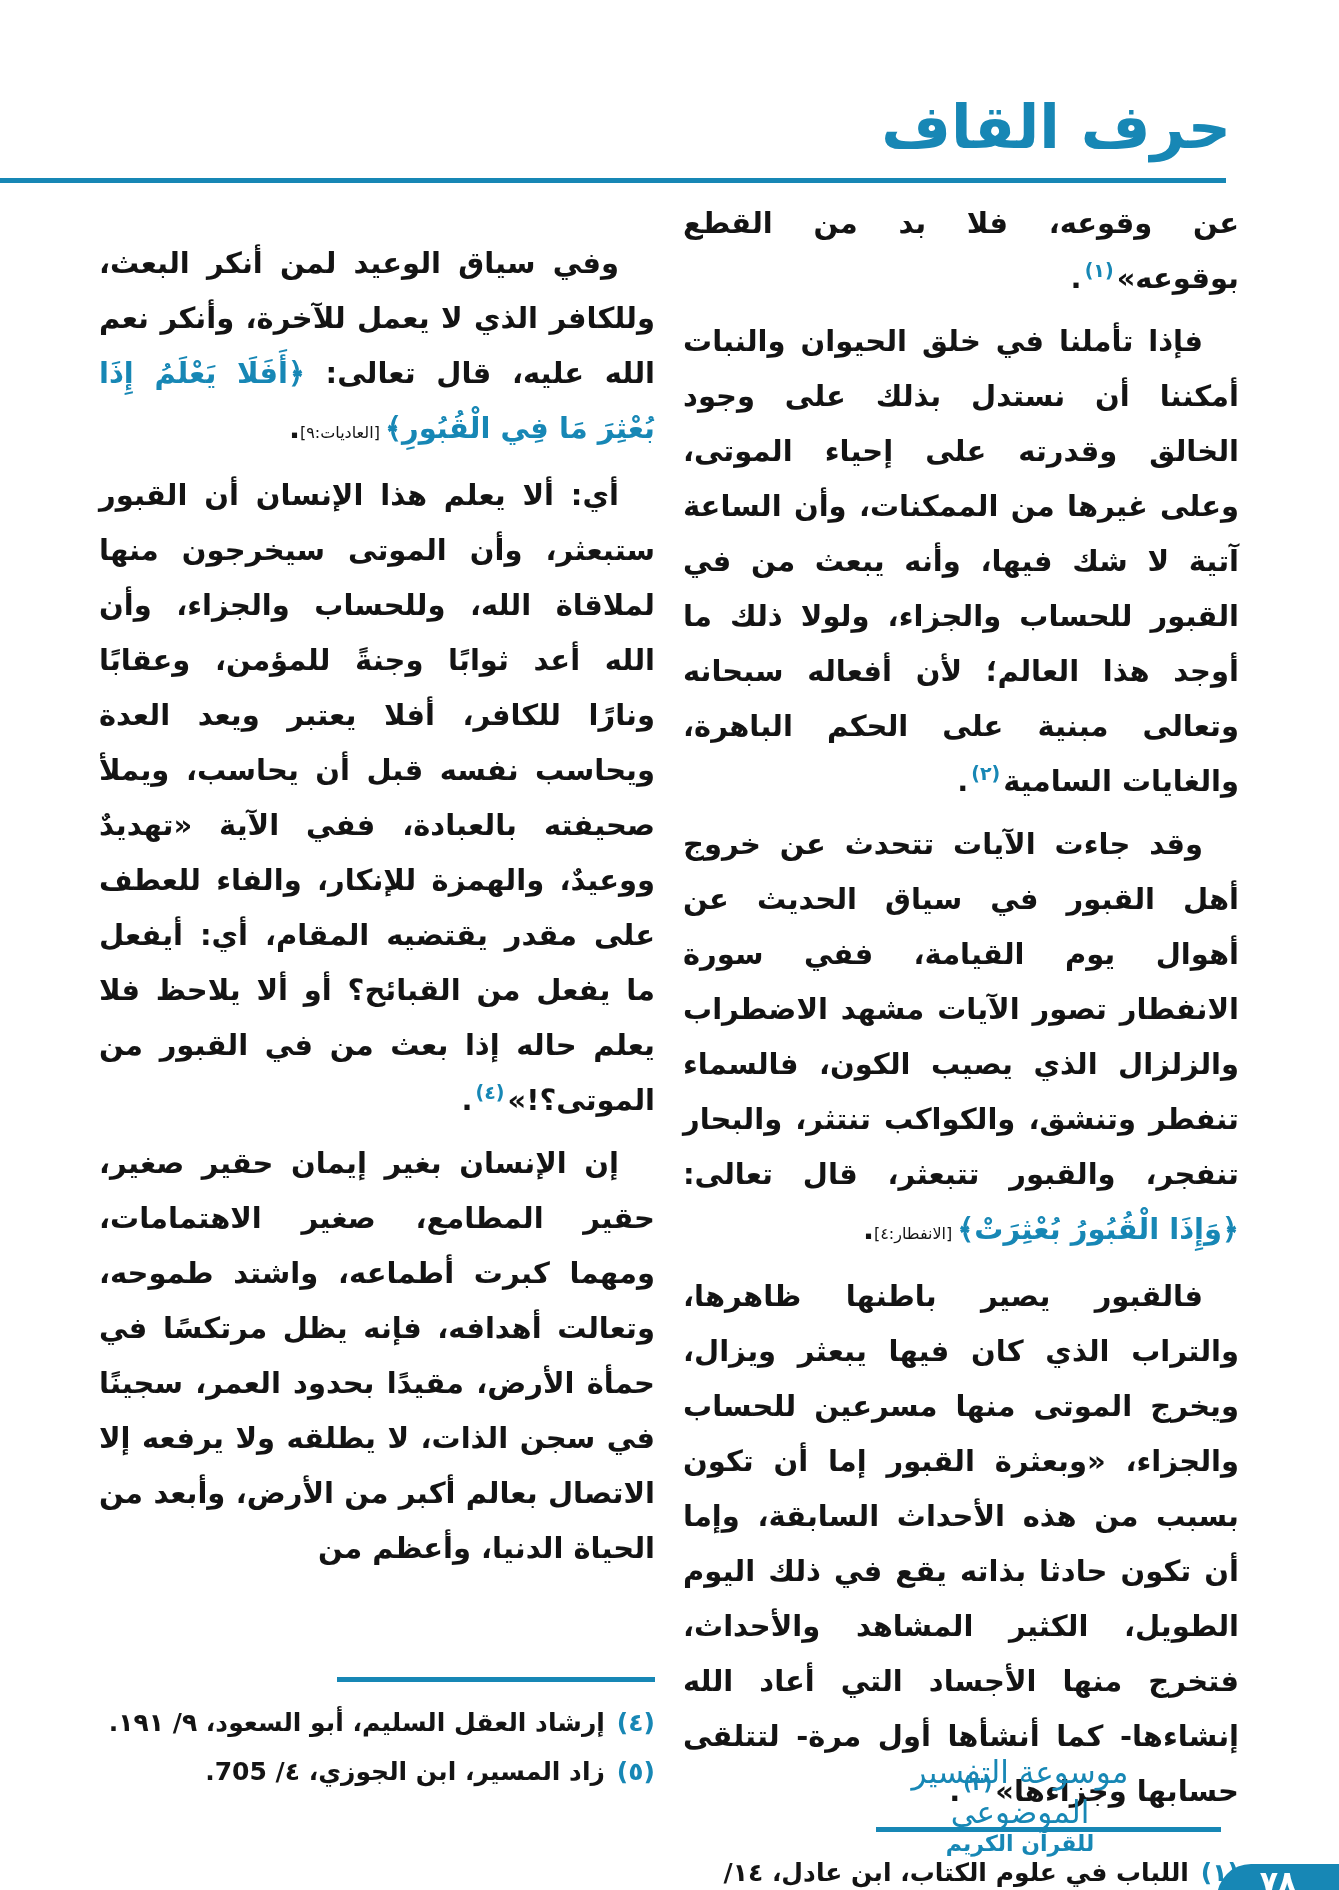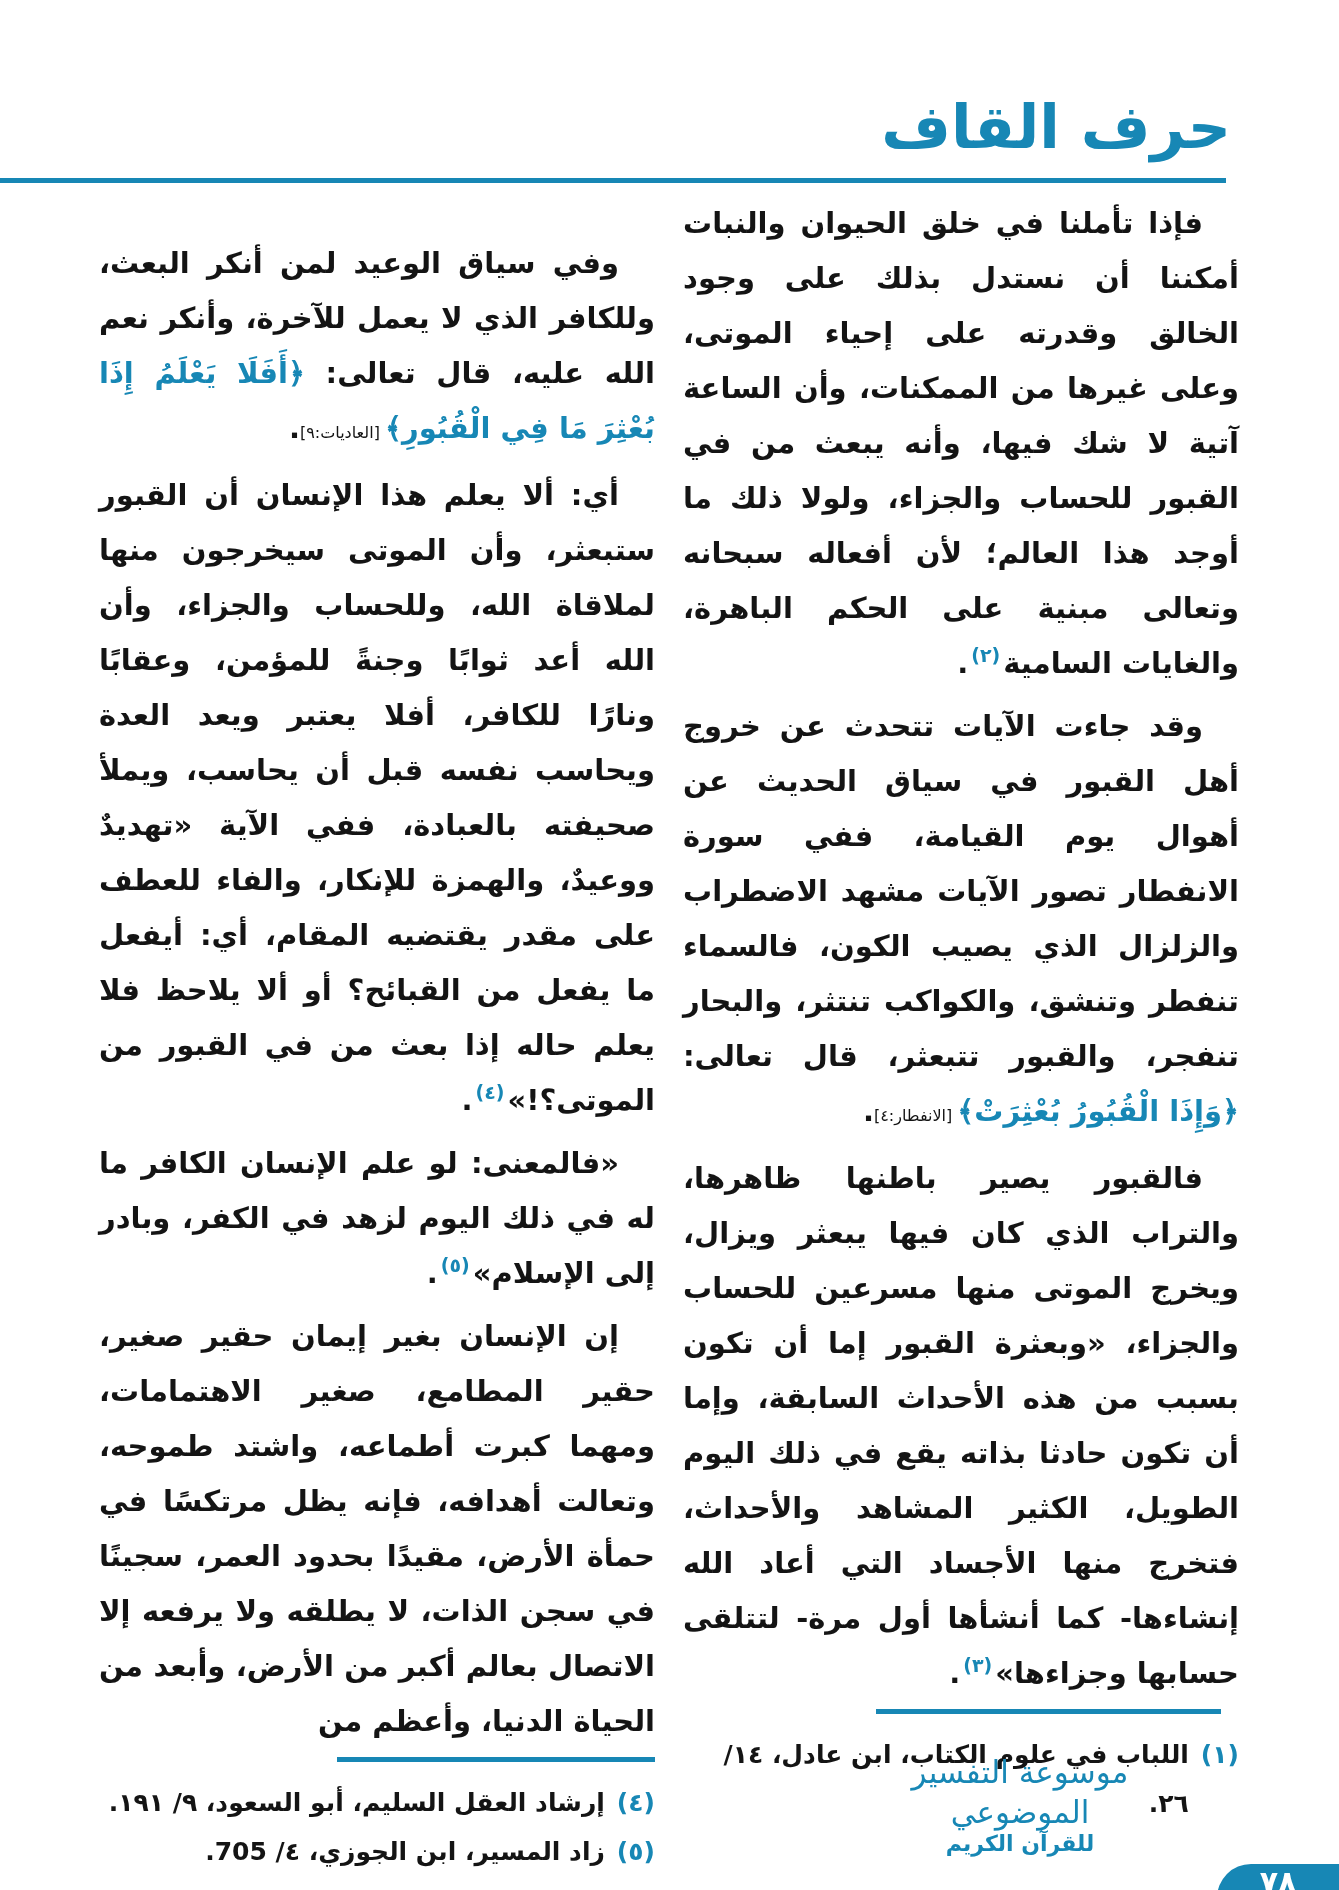--- a/index.html
+++ b/index.html
@@ -97,40 +97,40 @@
 <div class="page" style="--accent: #1787b5;">
 
   <div class="header-title">حرف القاف</div>
 
   <div class="header-rule"></div>
 
   <div class="columns">
 
     <div class="col col-right">
       <div>
+          <p class="para"><span class="seg-text">عن وقوعه، فلا بد من القطع بوقوعه»</span><span class="seg-ref">(١)</span><span class="seg-text">.</span></p>
           <p class="para indent"><span class="seg-text">فإذا تأملنا في خلق الحيوان والنبات أمكننا أن نستدل بذلك على وجود الخالق وقدرته على إحياء الموتى، وعلى غيرها من الممكنات، وأن الساعة آتية لا شك فيها، وأنه يبعث من في القبور للحساب والجزاء، ولولا ذلك ما أوجد هذا العالم؛ لأن أفعاله سبحانه وتعالى مبنية على الحكم الباهرة، والغايات السامية</span><span class="seg-ref">(٢)</span><span class="seg-text">.</span></p>
           <p class="para indent"><span class="seg-text">وقد جاءت الآيات تتحدث عن خروج أهل القبور في سياق الحديث عن أهوال يوم القيامة، ففي سورة الانفطار تصور الآيات مشهد الاضطراب والزلزال الذي يصيب الكون، فالسماء تنفطر وتنشق، والكواكب تنتثر، والبحار تنفجر، والقبور تتبعثر، قال تعالى: </span><span class="seg-quran">﴿وَإِذَا الْقُبُورُ بُعْثِرَتْ﴾</span><span class="seg-ayah"> [الانفطار:٤]</span><span class="seg-text">.</span></p>
           <p class="para indent"><span class="seg-text">فالقبور يصير باطنها ظاهرها، والتراب الذي كان فيها يبعثر ويزال، ويخرج الموتى منها مسرعين للحساب والجزاء، «وبعثرة القبور إما أن تكون بسبب من هذه الأحداث السابقة، وإما أن تكون حادثا بذاته يقع في ذلك اليوم الطويل، الكثير المشاهد والأحداث، فتخرج منها الأجساد التي أعاد الله إنشاءها- كما أنشأها أول مرة- لتتلقى حسابها وجزاءها»</span><span class="seg-ref">(٣)</span><span class="seg-text">.</span></p>
         </div>
       <div class="fn-block">
         <div class="fn-sep fn-sep-right"></div>
         <div>
             <div class="fn">
               <span class="fn-num">(١)</span>
               <span class="fn-text">اللباب في علوم الكتاب، ابن عادل، ١٤/ ٢٦.</span>
             </div>
           </div>
       </div>
     </div>
 
     <div class="col col-left">
       <div>
           <p class="para indent"><span class="seg-text">وفي سياق الوعيد لمن أنكر البعث، وللكافر الذي لا يعمل للآخرة، وأنكر نعم الله عليه، قال تعالى: </span><span class="seg-quran">﴿أَفَلَا يَعْلَمُ إِذَا بُعْثِرَ مَا فِي الْقُبُورِ﴾</span><span class="seg-ayah"> [العاديات:٩]</span><span class="seg-text">.</span></p>
           <p class="para indent"><span class="seg-text">أي: ألا يعلم هذا الإنسان أن القبور ستبعثر، وأن الموتى سيخرجون منها لملاقاة الله، وللحساب والجزاء، وأن الله أعد ثوابًا وجنةً للمؤمن، وعقابًا ونارًا للكافر، أفلا يعتبر ويعد العدة ويحاسب نفسه قبل أن يحاسب، ويملأ صحيفته بالعبادة، ففي الآية «تهديدٌ ووعيدٌ، والهمزة للإنكار، والفاء للعطف على مقدر يقتضيه المقام، أي: أيفعل ما يفعل من القبائح؟ أو ألا يلاحظ فلا يعلم حاله إذا بعث من في القبور من الموتى؟!»</span><span class="seg-ref">(٤)</span><span class="seg-text">.</span></p>
-          <p class="para indent"><span class="seg-text">«فالمعنى: لو علم الإنسان الكافر ما له في ذلك اليوم لزهد في الكفر، وبادر إلى الإسلام»</span><span class="seg-ref">(٥)</span><span class="seg-text">.</span></p>
           <p class="para indent"><span class="seg-text">إن الإنسان بغير إيمان حقير صغير، حقير المطامع، صغير الاهتمامات، ومهما كبرت أطماعه، واشتد طموحه، وتعالت أهدافه، فإنه يظل مرتكسًا في حمأة الأرض، مقيدًا بحدود العمر، سجينًا في سجن الذات، لا يطلقه ولا يرفعه إلا الاتصال بعالم أكبر من الأرض، وأبعد من الحياة الدنيا، وأعظم من</span></p>
         </div>
       <div class="fn-block">
         <div class="fn-sep fn-sep-left"></div>
         <div>
             <div class="fn">
               <span class="fn-num">(٤)</span>
               <span class="fn-text">إرشاد العقل السليم، أبو السعود، ٩/ ١٩١.</span>
             </div>
             <div class="fn">

